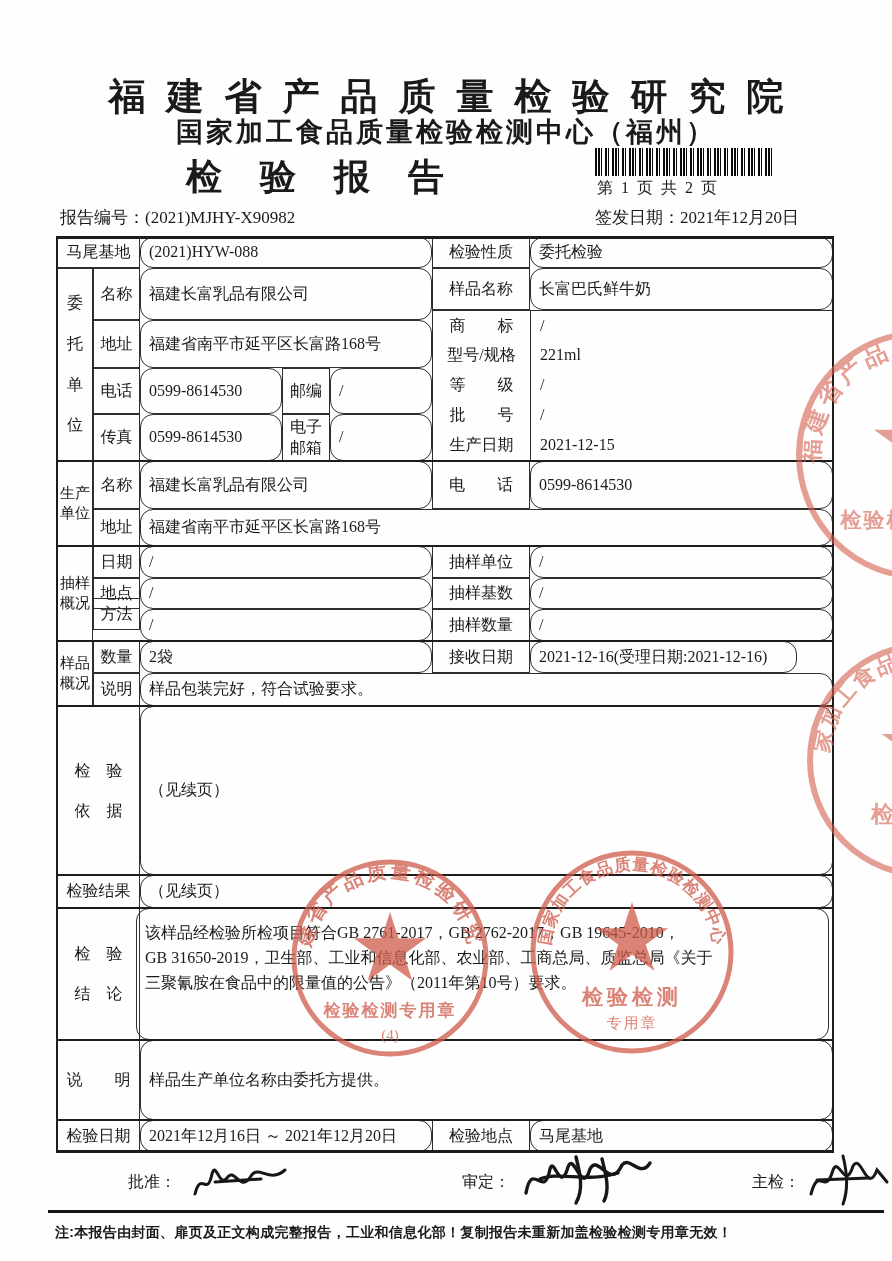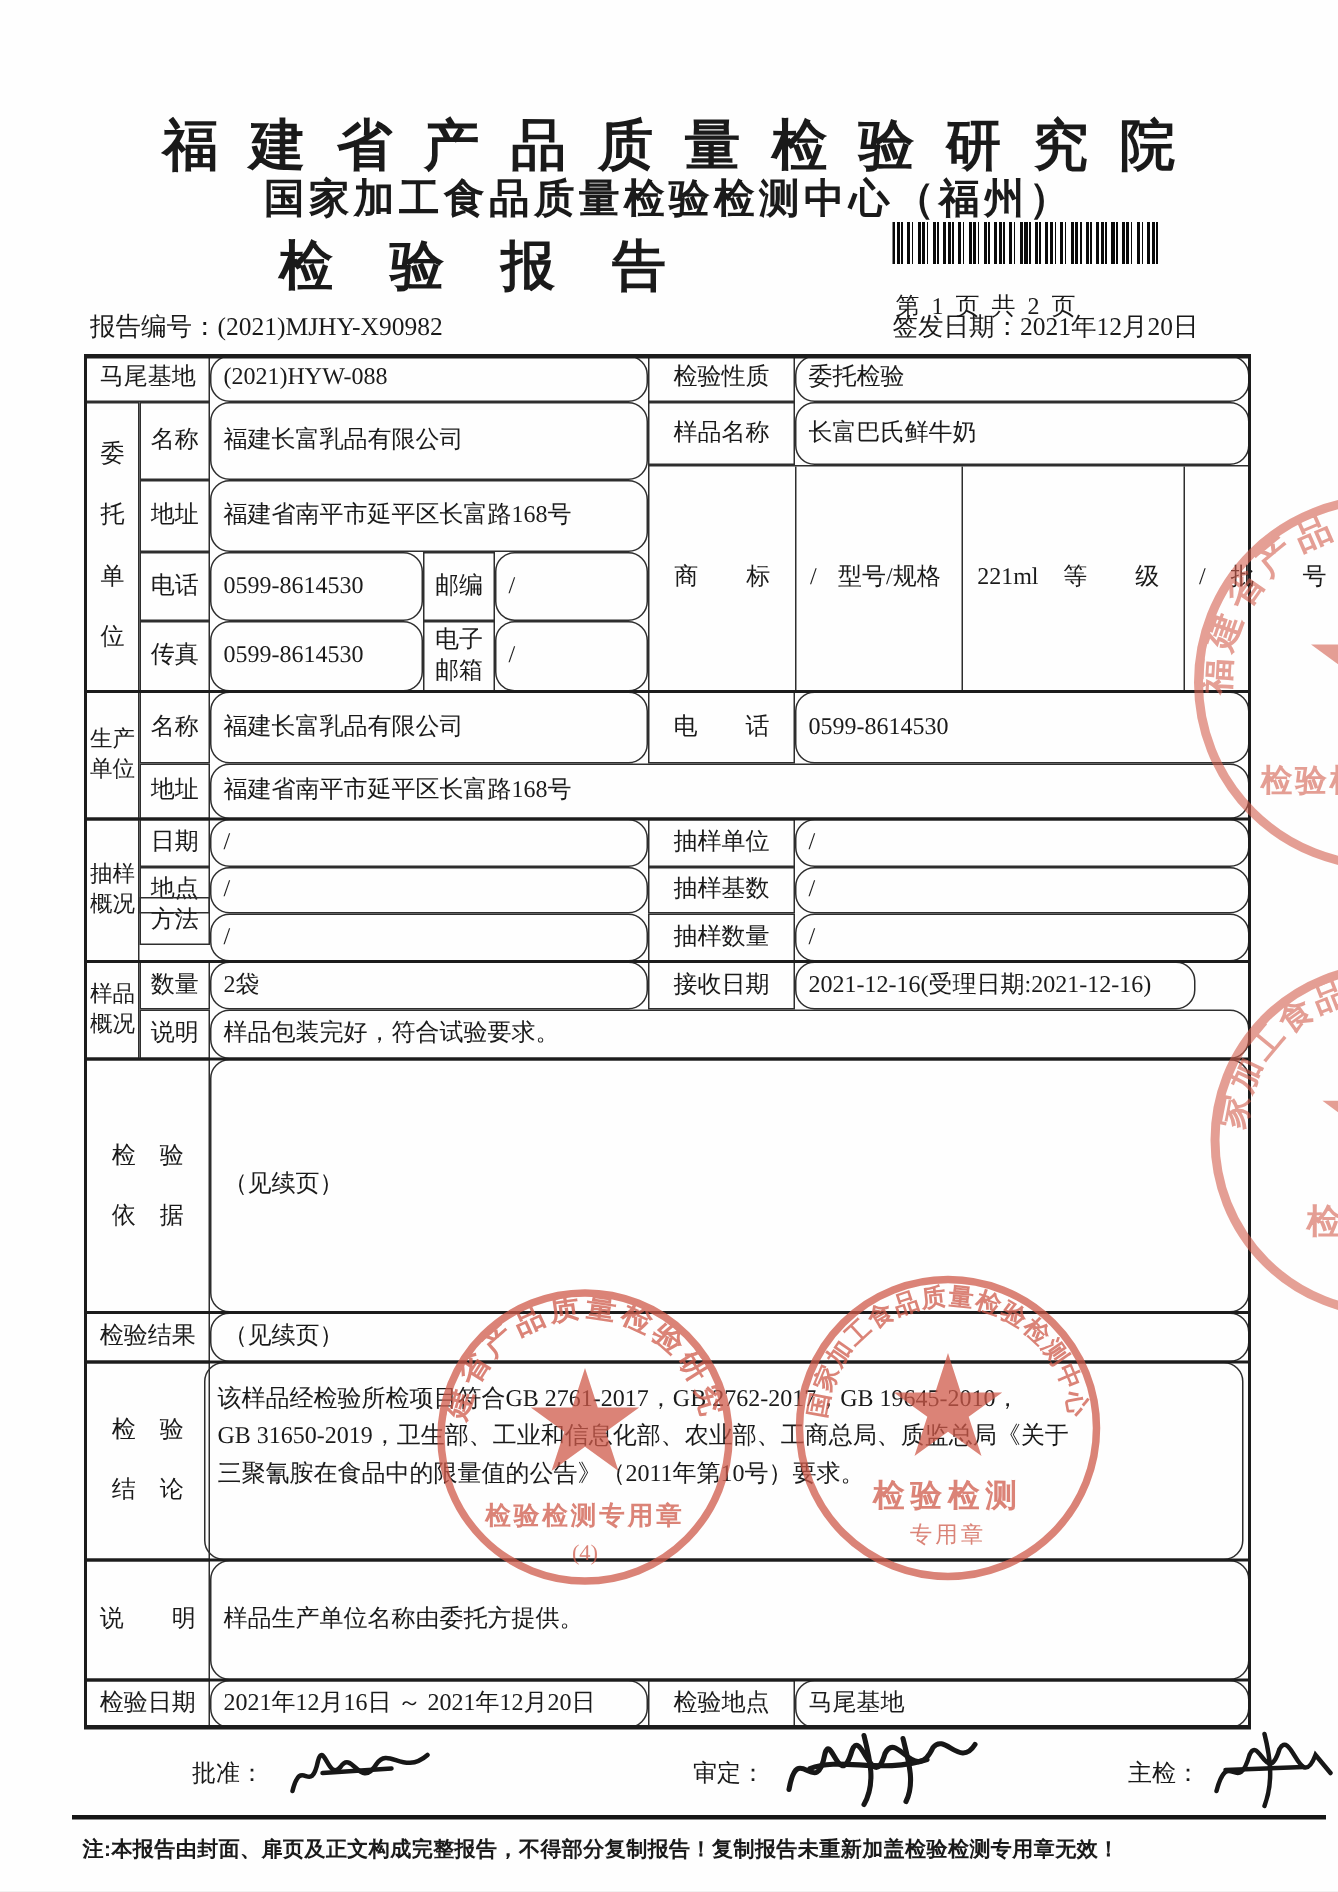--- a/index.html
+++ b/index.html
@@ -8,33 +8,33 @@
   .abs{position:absolute;}
   
   .t1{top:72px;left:0;width:100%;text-align:center;font-size:37px;font-weight:bold;
       letter-spacing:21px;padding-left:21px;box-sizing:border-box;white-space:nowrap;}
   .t2{top:114px;left:0;width:100%;text-align:center;font-size:27px;font-weight:bold;
       letter-spacing:3px;white-space:nowrap;}
   .t3{top:153px;left:0;width:630px;text-align:center;font-size:36px;font-weight:bold;
       letter-spacing:38px;padding-left:38px;box-sizing:border-box;white-space:nowrap;}
   .barcode{left:595px;top:148px;width:177px;height:28px;
       background:repeating-linear-gradient(90deg,#0a0a0a 0 2px,#fff 2px 3px,#0a0a0a 3px 5px,#fff 5px 6px,#0a0a0a 6px 7px,#fff 7px 10px,#0a0a0a 10px 12px,#fff 12px 13px,#0a0a0a 13px 14px,#fff 14px 17px);}
-  .pageinfo{left:597px;top:194px;font-size:16px;letter-spacing:2px;}
+  .pageinfo{left:597px;top:178px;font-size:16px;letter-spacing:2px;}
   .metaL{left:60px;top:206px;font-size:17px;font-family:Liberation Serif, serif;}
   .metaR{left:595px;top:206px;font-size:17px;}
   
   .c{position:absolute;box-sizing:border-box;border:1px solid #2e2e2e;display:flex;
      align-items:center;font-size:16px;line-height:1.3;}
   .lab{justify-content:center;text-align:center;white-space:pre-line;padding:1px 2px;}
   .val{justify-content:flex-start;padding:2px 8px;white-space:pre-line;border-radius:13px;}
   .lh-wide{line-height:2.55;}
   .lh-big{line-height:2.5;}
   .top-align{align-items:flex-start;padding-top:12px;}
   
-  .specs{padding:0;flex-direction:row;align-items:stretch;}
+  .specs{padding:0;flex-direction:column;align-items:stretch;}
   .srow{flex:1;display:flex;align-items:center;}
   .srow .sl{width:97px;border-right:1px solid #2e2e2e;align-self:stretch;display:flex;
             align-items:center;justify-content:center;text-align:center;}
   .srow .sv{flex:1;padding-left:9px;}
   
   .hline{position:absolute;background:#1c1c1c;height:2px;left:56px;width:778px;}
   .vline{position:absolute;background:#1c1c1c;width:2px;top:237px;height:915px;}
   
   .sigrow{font-size:16px;}
   .footnote{left:55px;top:1224px;width:830px;font-size:14px;font-weight:bold;
@@ -243,15 +243,15 @@
   <div class="abs sigrow" style="left:752px;top:1172px">主检：</div>
   <svg class="abs" style="left:803px;top:1148px" width="88" height="64" viewBox="0 0 88 64">
     <g fill="none" stroke="#171717" stroke-width="3" stroke-linecap="round">
       <path d="M8,46 C16,16 22,50 30,22 C36,8 42,44 50,18 C58,4 64,48 74,22 L84,34"></path>
       <path d="M14,32 L66,30"></path>
       <path d="M40,8 C44,24 46,40 40,56"></path>
     </g>
   </svg>
 
   <div class="finalrule"></div>
-  <div class="abs footnote">注:本报告由封面、扉页及正文构成完整报告，不得部分复制报告！复制报告未重新加盖检验检测专用章无效！</div>
+  <div class="abs footnote">注:本报告由封面、扉页及正文构成完整报告，工业和信息化部！复制报告未重新加盖检验检测专用章无效！</div>
 
 </div>
 
 </body></html>

